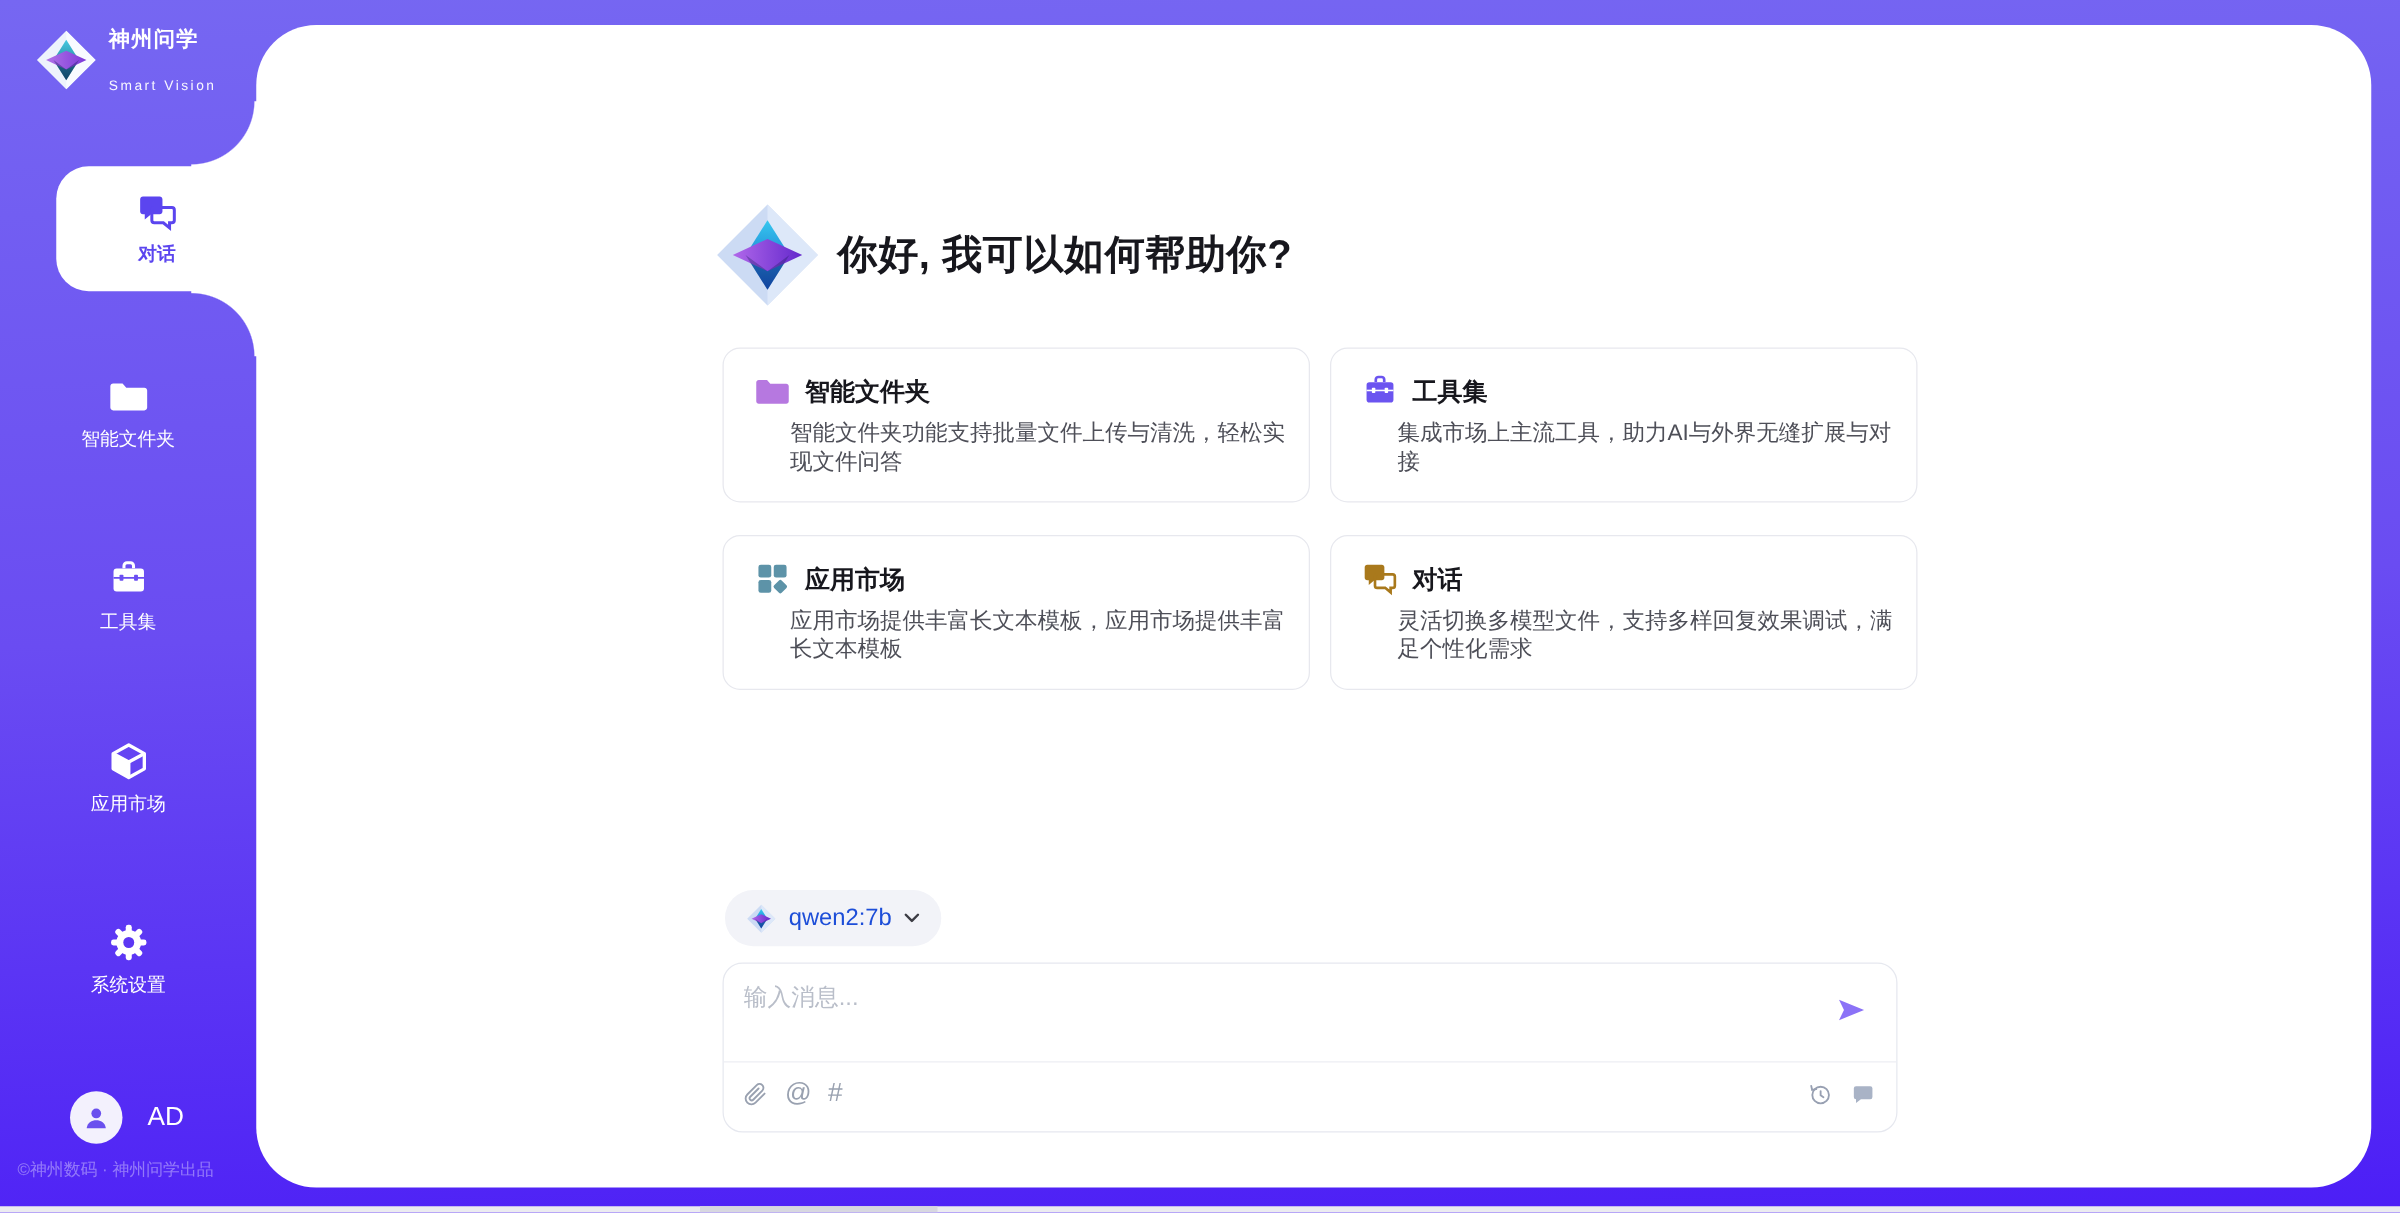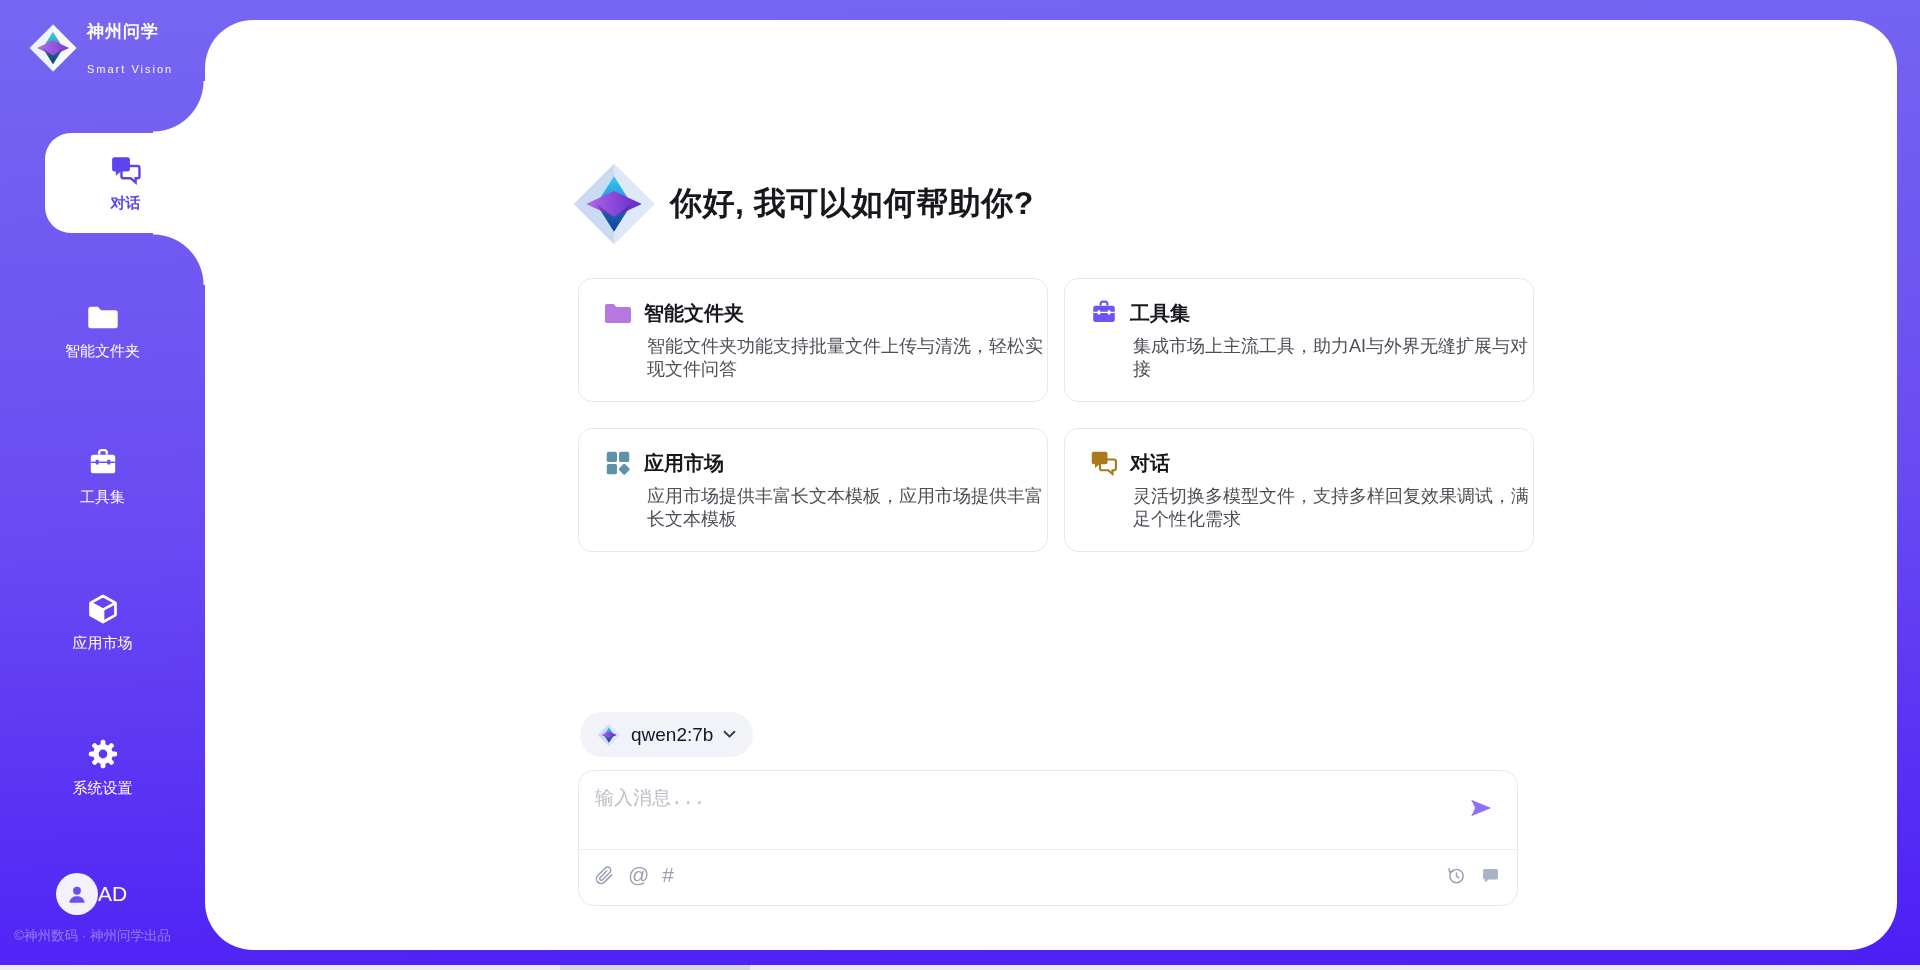--- a/index.html
+++ b/index.html
@@ -35,21 +35,21 @@
 
   .nav-item {
     position:absolute; left:0; width:205px;
     display:flex; flex-direction:column; align-items:center; gap:8px;
     color:#ffffff; cursor:pointer;
   }
   .nav-item svg, .nav-tab svg { width:34px; height:34px; }
   .nav-label { font-size:15px; }
   .nav-tab .nav-label { font-weight:600; }
 
-  .user-row { position:absolute; left:56px; top:873px; display:flex; align-items:center; cursor:pointer; }
+  .user-row { position:absolute; left:56px; top:873px; display:flex; align-items:center; gap:20px; cursor:pointer; }
   .avatar { width:42px; height:42px; border-radius:50%; background:#f3f1fd; display:flex; align-items:center; justify-content:center; }
   .avatar svg { width:26px; height:26px; fill:#6a50ee; }
   .user-name { color:#ffffff; font-size:21px; }
 
   .side-footer { position:absolute; left:14px; top:927px; font-size:13.5px; color:rgba(255,255,255,.38); white-space:nowrap; }
 
   
   .greeting { position:absolute; left:366px; top:141px; display:flex; align-items:center; gap:13px; }
   .greeting svg { width:86px; height:86px; }
   .greeting-title { font-size:32px; font-weight:800; color:#17171d; letter-spacing:.5px; }
@@ -59,43 +59,43 @@
     position:absolute; left:373px; top:258px;
     display:grid; grid-template-columns:470px 470px; grid-auto-rows:124px; gap:26px 16px;
   }
   .card {
     background:#ffffff; border:1px solid #e7e8ee; border-radius:14px;
     padding:19px 13px 0 24px; cursor:pointer;
   }
   .card-head { display:flex; align-items:center; gap:11px; }
   .card-head svg { width:30px; height:30px; flex:0 0 auto; }
   .card-title { font-size:20px; font-weight:700; color:#17171d; }
-  .card-desc { margin:7px 0 0 44px; width:398px; font-size:18px; line-height:23px; color:#4e4f58; }
+  .card-desc { margin:7px 0 0 29px; width:398px; font-size:18px; line-height:23px; color:#4e4f58; }
   .ci-folder { color:#b678e0; } .ci-toolbox { color:#6b54f0; }
   .ci-apps { color:#5d93a8; }  .ci-chat { color:#a9791c; }
 
   
   .model-pill {
     position:absolute; left:375px; top:692px; height:45px;
     display:inline-flex; align-items:center; gap:10px; padding:0 17px;
     background:#f2f3f8; border-radius:23px; cursor:pointer;
   }
   .model-pill svg.mini { width:24px; height:24px; }
-  .model-name { font-size:19px; color:#0f172a; }
+  .model-name { font-size:19px; color:#1d4ed8; }
   .chev { width:13px; height:11px; }
 
   
   .composer {
     position:absolute; left:373px; top:750px; width:940px; height:136px;
     background:#fff; border:1px solid #e6e8ef; border-radius:16px;
   }
   .composer textarea {
     position:absolute; left:16px; top:14px; width:830px; height:58px;
     border:none; outline:none; resize:none; font-size:19px; color:#4c1d95;
-    font-family:Liberation Mono, monospace; background:transparent;
+    font-family:Liberation Sans, sans-serif; background:transparent;
   }
   .composer textarea::placeholder { color:#b9bec9; }
   .send-btn { position:absolute; right:22px; top:23px; width:28px; height:28px; cursor:pointer; background:none; border:none; }
   .send-btn svg { width:28px; height:28px; }
   .composer-divider { position:absolute; left:0; right:0; top:78px; height:1px; background:#edeef3; }
   .tools-left { position:absolute; left:15px; top:90px; display:flex; align-items:center; gap:13px; color:#99a1b0; }
   .tools-right { position:absolute; right:16px; top:90px; display:flex; align-items:center; gap:13px; color:#98a0b2; }
   .tool-btn { background:none; border:none; cursor:pointer; color:inherit; display:flex; align-items:center; height:28px; }
   .tool-btn svg { width:21px; height:21px; }
   .tool-glyph { font-size:21px; line-height:28px; color:#99a1b0; }

